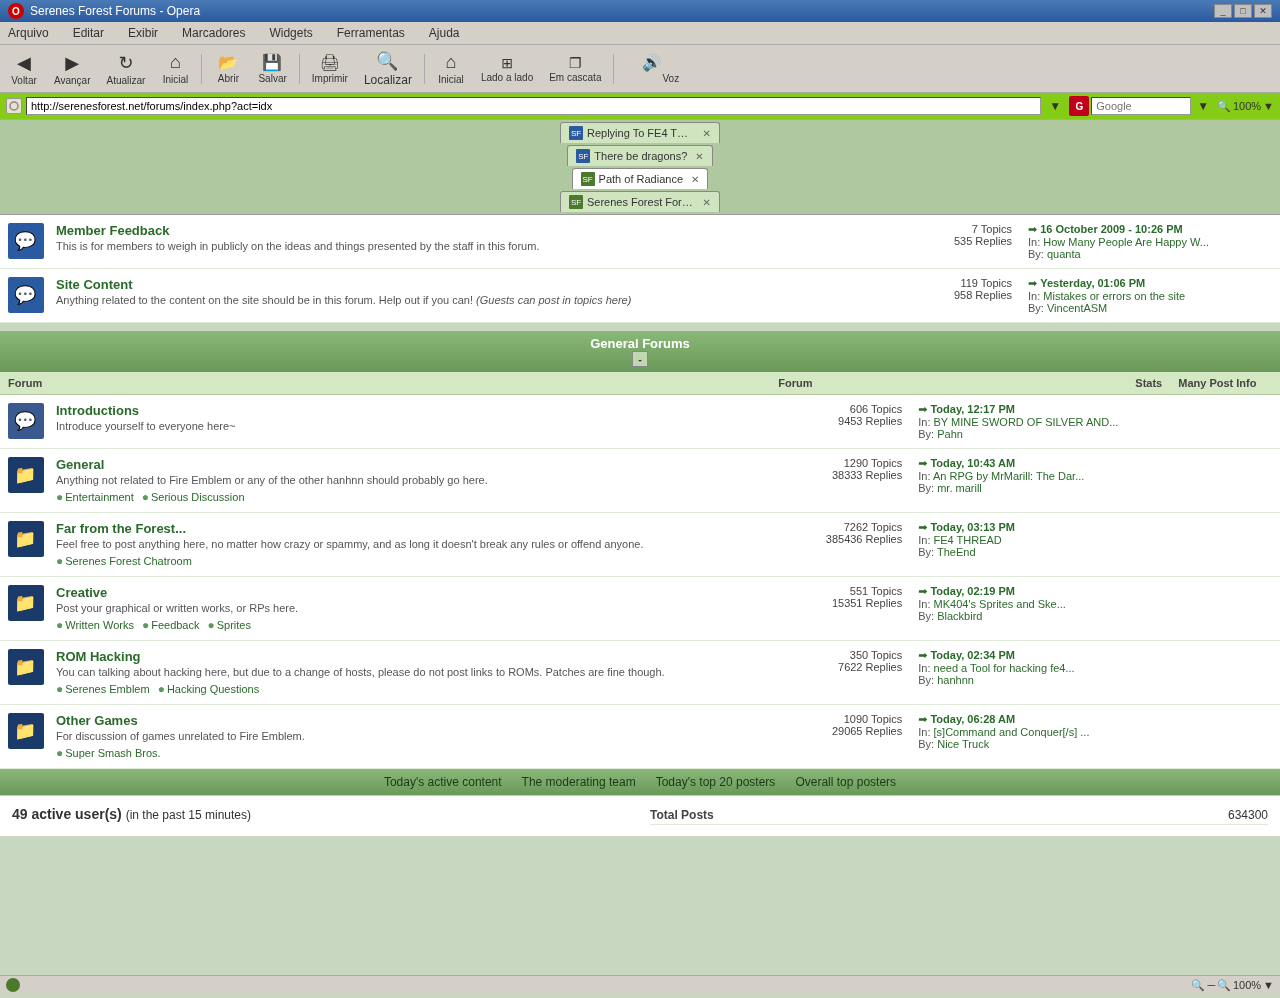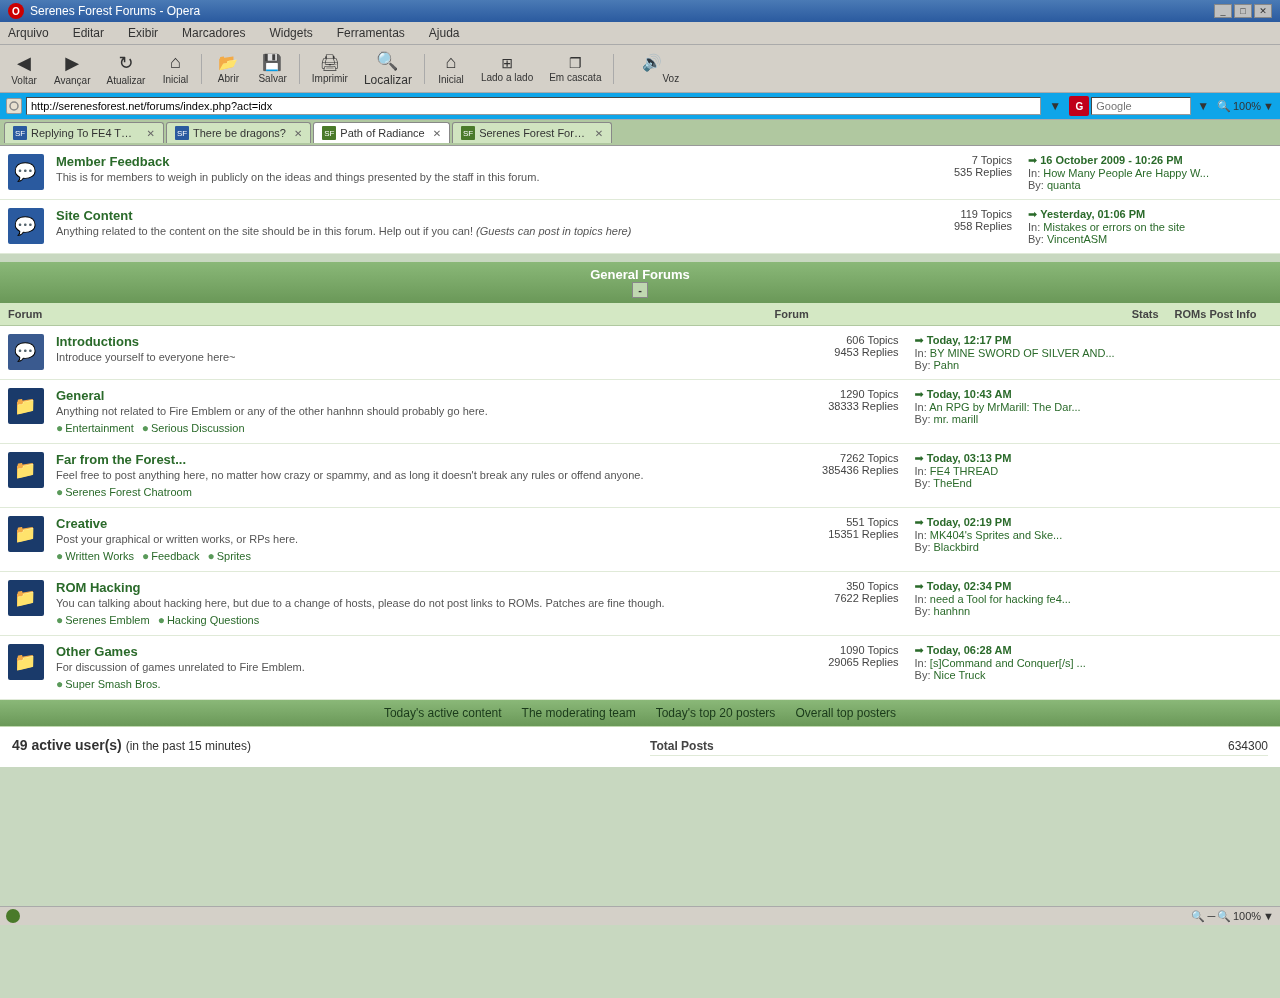--- a/index.html
+++ b/index.html
@@ -14,21 +14,21 @@
     .title-btn { width: 18px; height: 14px; background: #c0c0c0; border: 1px solid #888; font-size: 9px; display: flex; align-items: center; justify-content: center; cursor: pointer; color: #333; }
 
     .menu-bar { background: #d4d0c8; padding: 2px 4px; display: flex; gap: 16px; font-size: 12px; border-bottom: 1px solid #aaa; }
     .menu-item { cursor: pointer; padding: 2px 4px; }
 
     .toolbar { background: #d4d0c8; padding: 3px 4px; display: flex; align-items: center; gap: 4px; border-bottom: 1px solid #aaa; }
     .toolbar-btn { display: flex; flex-direction: column; align-items: center; padding: 2px 6px; cursor: pointer; font-size: 10px; min-width: 40px; }
     .toolbar-icon { font-size: 18px; margin-bottom: 1px; }
     .toolbar-sep { width: 1px; height: 30px; background: #aaa; margin: 0 2px; }
 
-    .address-bar { background: #0ea5e9; padding: 3px 6px; display: flex; align-items: center; gap: 4px; border-bottom: 1px solid #aaa; }
+    .address-bar { background: #84cc16; padding: 3px 6px; display: flex; align-items: center; gap: 4px; border-bottom: 1px solid #aaa; }
     .address-input { flex: 1; padding: 2px 4px; font-size: 11px; border: 1px inset #999; background: white; }
     .search-box { display: flex; align-items: center; gap: 2px; }
     .search-input { padding: 2px 4px; font-size: 11px; border: 1px inset #999; background: white; width: 100px; }
     .zoom-control { display: flex; align-items: center; gap: 2px; font-size: 11px; }
 
     
     .page-content { background: #c8d8c0; padding: 0; }
 
     .section-header { background: linear-gradient(to bottom, #8ab878, #6a9858); color: white; padding: 5px 10px; display: flex; align-items: center; justify-content: space-between; font-size: 13px; font-weight: bold; flex-direction: column; }
     .section-collapse { background: #c0d8b0; border: 1px solid #888; width: 16px; height: 16px; display: flex; align-items: center; justify-content: center; cursor: pointer; font-size: 11px; color: #333; }
@@ -57,21 +57,21 @@
 
     
     .footer-nav { background: linear-gradient(to bottom, #8ab878, #6a9858); padding: 6px; display: flex; justify-content: center; gap: 20px; }
     .footer-nav a { color: #1a3a1a; font-size: 12px; text-decoration: none; }
     .board-stats-title { background: linear-gradient(to bottom, #8ab878, #6a9858); color: white; font-weight: bold; font-size: 13px; padding: 4px 8px; margin-bottom: 4px; }
     .board-stats-row { display: flex; justify-content: space-between; padding: 2px 0; font-size: 12px; border-bottom: 1px solid #e0ead8; }
     .board-stats-label { color: #444; font-weight: bold; }
     .board-stats-val { color: #333; }
 
     
-    .tab-bar { background: #b0c8a0; display: flex; align-items: center; padding: 2px 4px; gap: 2px; }
+    .tab-bar { background: #b0c8a0; display: flex; align-items: center; padding: 2px 4px; gap: 2px; flex-direction: column; }
     .tab { display: flex; align-items: center; padding: 3px 8px; font-size: 11px; cursor: pointer; border: 1px solid #888; border-bottom: none; border-radius: 3px 3px 0 0; background: #d0e4c0; max-width: 160px; gap: 4px; }
     .tab.active { background: white; }
     .tab-close { margin-left: 4px; color: #666; font-size: 10px; cursor: pointer; }
     .tab-favicon { width: 14px; height: 14px; background: #2a5a9f; border-radius: 1px; display: flex; align-items: center; justify-content: center; flex-shrink: 0; }
     .tab-label { white-space: nowrap; overflow: hidden; text-overflow: ellipsis; flex: 1; }
 
     
     .status-bar { background: #d4d0c8; border-top: 1px solid #aaa; padding: 2px 6px; display: flex; align-items: center; justify-content: space-between; font-size: 11px; }
     .status-left { display: flex; align-items: center; gap: 6px; }
     .status-right { display: flex; align-items: center; gap: 6px; }
@@ -279,21 +279,21 @@
       <div class="section-header">
         <span>General Forums</span>
         <div class="section-collapse">-</div>
       </div>
       <table class="forum-table">
         <thead>
           <tr>
             <th colspan="2" style="width:50px;">Forum</th>
             <th>Forum</th>
             <th class="stats-col">Stats</th>
-            <th>ROMs Post Info</th>
+            <th>Many Post Info</th>
           </tr>
         </thead>
         <tbody>
 
           <tr class="forum-row">
             <td class="forum-cell-icon">
               <div class="forum-icon" style="background:#3a5a8f;">
                 <span class="forum-icon-inner">💬</span>
               </div>
             </td>

